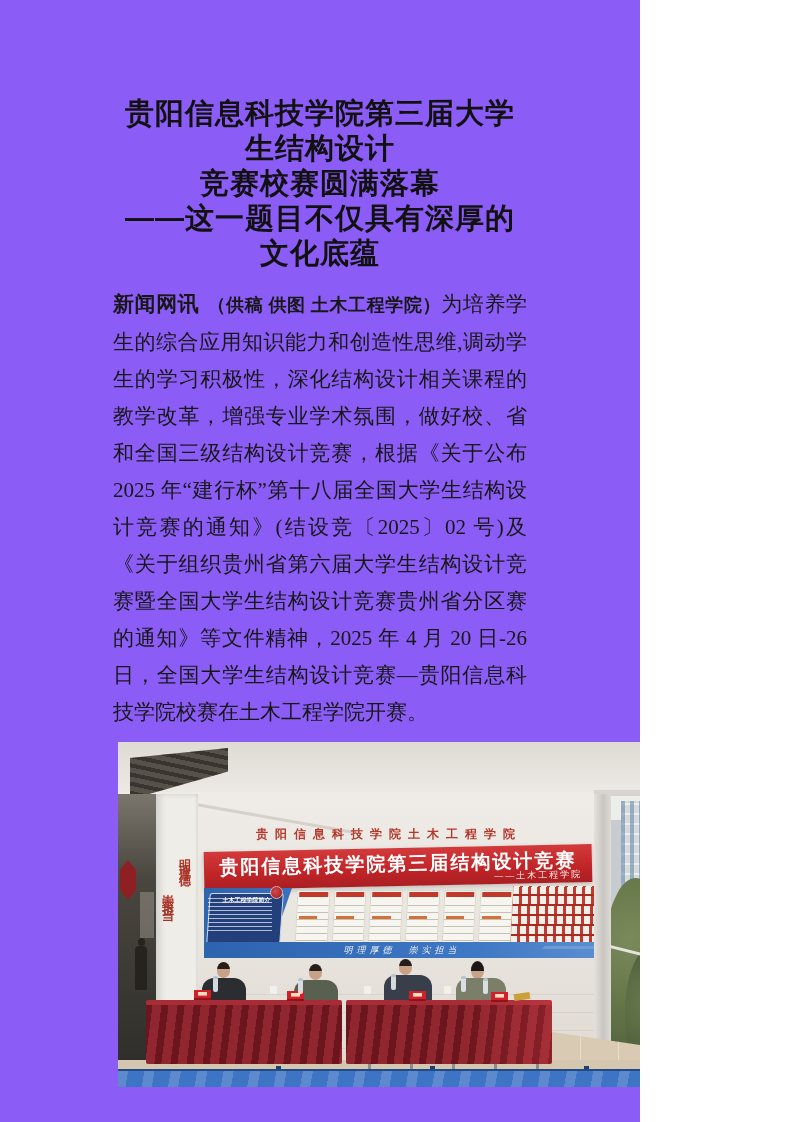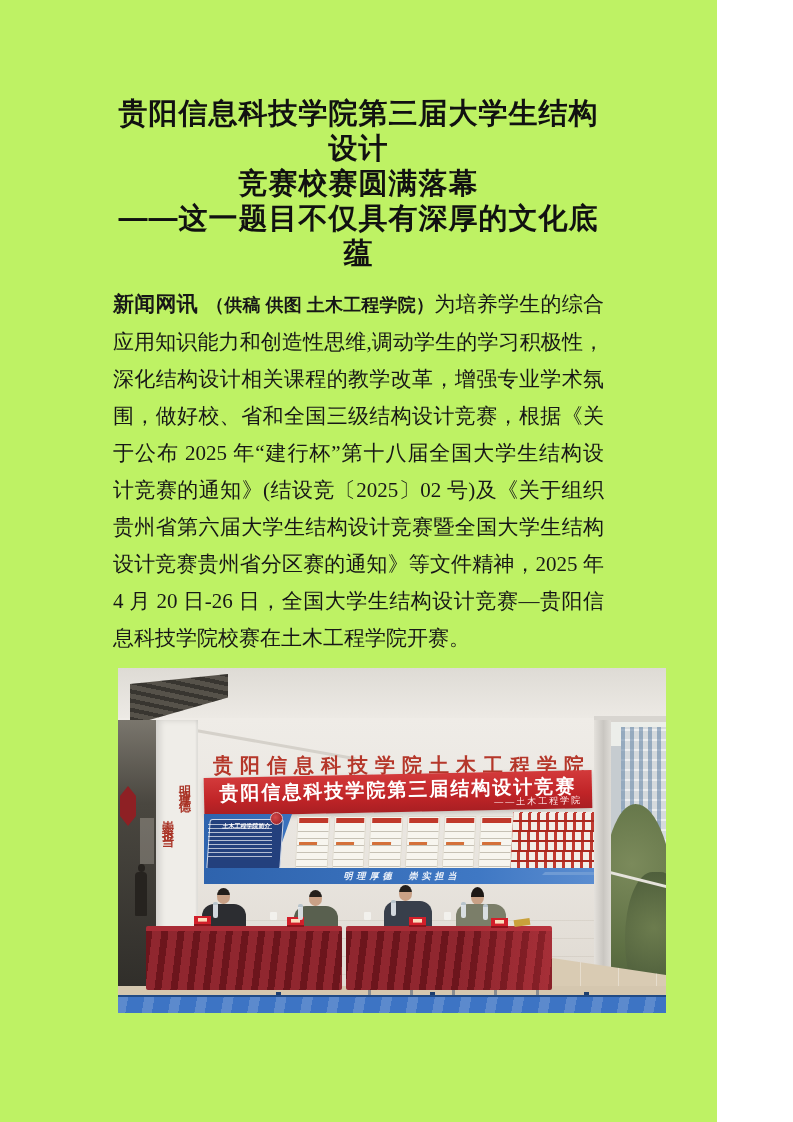--- a/index.html
+++ b/index.html
@@ -1,17 +1,17 @@
 <!DOCTYPE html>
 <html><head>
 <meta charset="utf-8">
 <style>
   html,body{margin:0;padding:0;background:#ffffff;}
   .page{
-    position:relative;width:717px;height:1122px;background:#bef264;overflow:hidden;
+    position:relative;width:640px;height:1122px;background:#8b5cf6;overflow:hidden;
     box-sizing:border-box;padding:96px 113px 0 113px;
     font-family:"Liberation Serif",serif;color:#1a1a1a;
   }
   
   .title{margin:0 0 14px 0;text-align:center;font-family:"Liberation Sans",sans-serif;
     font-weight:900;font-size:29px;line-height:35px;color:#111;letter-spacing:1px;}
   .title .tline{display:block;}
   
   .para{margin:0;font-size:21px;line-height:37px;text-align:justify;color:#171717;}
   .para .lead{font-family:"Liberation Sans",sans-serif;font-weight:bold;margin-right:8px;}
@@ -41,21 +41,21 @@
   .ph-walker-body{left:17px;top:204px;width:12px;height:44px;border-radius:4px 4px 1px 1px;background:#26231f;}
   
   .ph-pillar{left:38px;top:52px;width:42px;height:276px;background:#efede8;
     box-shadow:inset 4px 0 6px rgba(0,0,0,.12), inset -2px 0 2px rgba(0,0,0,.06);}
   .ph-pillar-text{writing-mode:vertical-rl;color:#a93326;font-weight:bold;
     font-size:12px;letter-spacing:5px;font-family:"Liberation Serif",serif;}
   .ph-pillar-right{left:58px;top:108px;}
   .ph-pillar-left{left:41px;top:142px;}
   
   .ph-walltitle{left:95px;top:84px;width:352px;text-align:center;color:#b5372a;
-    font-weight:bold;font-size:20px;letter-spacing:7px;font-family:"Liberation Sans",sans-serif;white-space:nowrap;}
+    font-weight:bold;font-size:12px;letter-spacing:7px;font-family:"Liberation Sans",sans-serif;white-space:nowrap;}
   
   .ph-banner{left:86px;top:106px;width:388px;height:38px;
     background:linear-gradient(180deg,#d33a3b 0%,#c02427 60%,#a91f23 100%);
     transform:rotate(-1.2deg);box-shadow:0 2px 5px rgba(0,0,0,.18);}
   .ph-banner-title{left:0;top:3px;width:100%;text-align:center;color:#fff;font-weight:bold;
     font-size:19px;letter-spacing:2px;font-family:"Liberation Sans",sans-serif;white-space:nowrap;}
   .ph-banner-sub{right:10px;bottom:1px;color:#ffeaea;font-size:9px;letter-spacing:2px;
     font-family:"Liberation Sans",sans-serif;white-space:nowrap;}
   
   .ph-board{left:86px;top:144px;width:392px;height:72px;}
@@ -76,21 +76,21 @@
     background-position:0 8px;background-size:100% calc(100% - 8px);background-repeat:no-repeat;}
   .b-col::before{content:"";position:absolute;left:1px;right:1px;top:1px;height:5px;background:#c0392b;}
   .b-col::after{content:"";position:absolute;left:2px;top:46%;width:60%;height:3px;background:#d4703a;}
   .b-grid{right:0;top:0;width:84px;height:60px;background-color:#c03a30;transform:skewX(-3deg);
     background-image:
       repeating-linear-gradient(0deg,rgba(168,42,32,1) 0 2px,transparent 2px 10px),
       repeating-linear-gradient(90deg,#f2efe8 0 6px,transparent 6px 9px);}
   .b-strip{left:0;top:56px;width:392px;height:16px;
     background:linear-gradient(90deg,#2e63ad,#3f78c4 70%,#5b8dd0);}
   .b-motto{left:118px;top:58px;width:160px;text-align:center;color:#eef3fa;font-size:9px;
-    letter-spacing:4px;font-style:italic;font-weight:bold;white-space:nowrap;
+    letter-spacing:4px;font-style:italic;font-weight:normal;white-space:nowrap;
     font-family:"Liberation Sans",sans-serif;}
   .b-tail{right:-6px;top:60px;width:60px;height:6px;border-top:3px solid #6f9bd4;
     transform:skewX(-45deg);}
   
   .ph-lintel{left:476px;top:48px;width:72px;height:8px;background:#d8d5d0;}
   .ph-doorframe{left:476px;top:52px;width:17px;height:293px;
     background:linear-gradient(90deg,#e4e1dc,#c9c6c1 55%,#dedbd6);}
   .ph-outside{left:493px;top:54px;width:55px;height:291px;background:#eceeea;overflow:hidden;}
   .o-building2{left:0;top:24px;width:12px;height:98px;background:#c6ccd0;}
   .o-building{left:10px;top:5px;width:46px;height:114px;background:#d5dadd;

